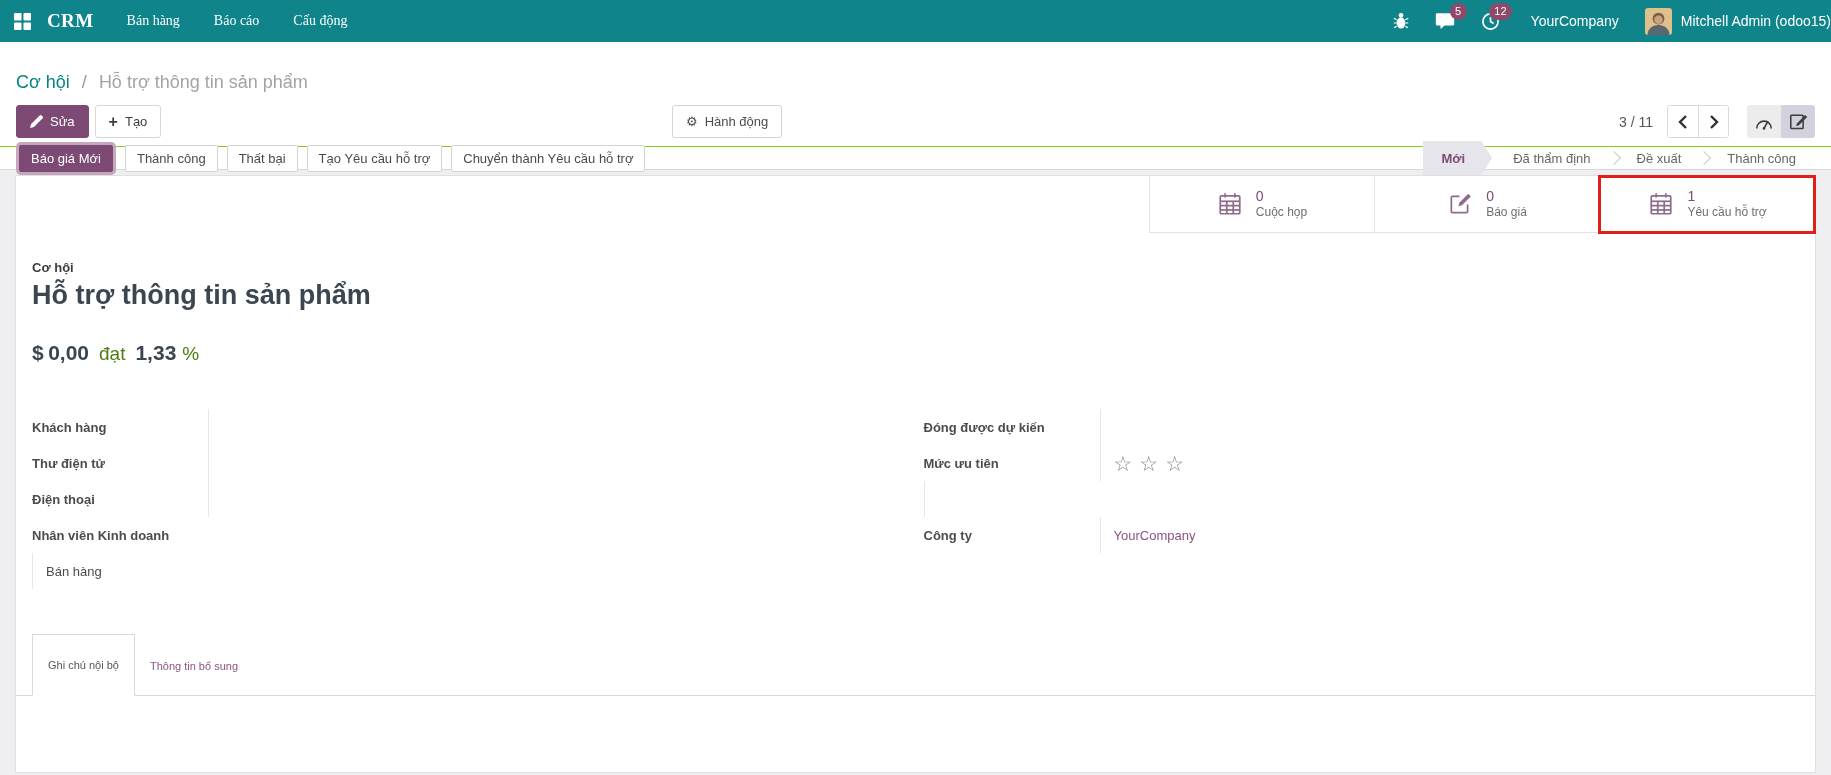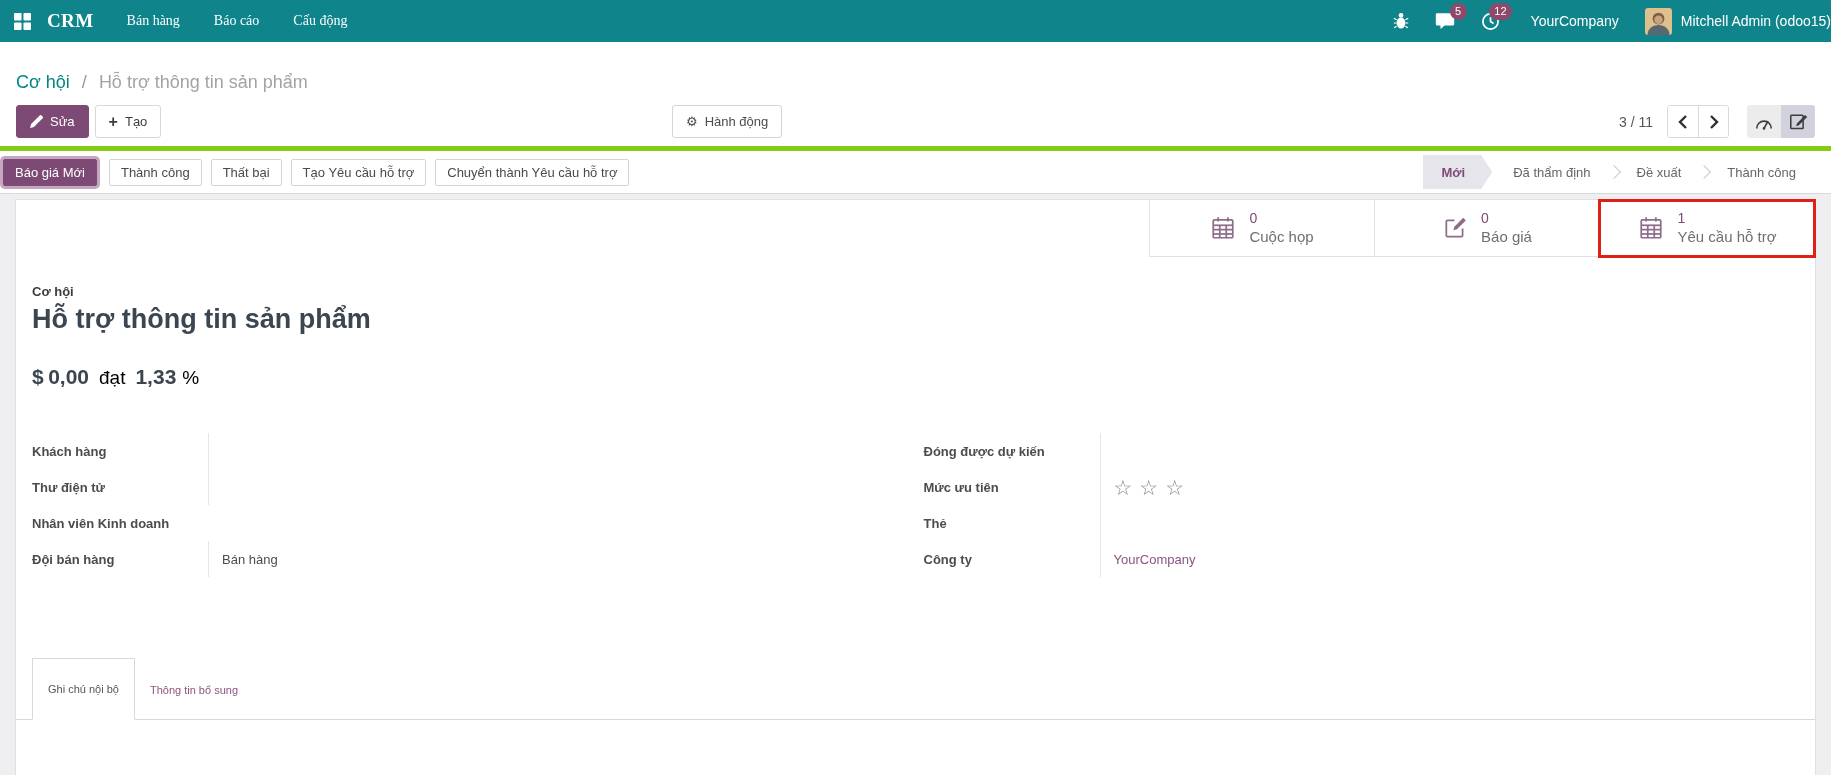--- a/index.html
+++ b/index.html
@@ -38,22 +38,22 @@
   .cp-right { position:absolute; right:0; top:0; display:flex; align-items:center; height:33px; }
   .pager-text { font-size:14px; color:#555; margin-right:14px; }
   .pager-group { display:flex; border:1px solid #d9d9d9; border-radius:3px; overflow:hidden; height:33px; }
   .pager-btn { width:30px; background:#fff; display:flex; align-items:center; justify-content:center; cursor:pointer; }
   .pager-btn + .pager-btn { border-left:1px solid #d9d9d9; }
   .view-switcher { display:flex; margin-left:18px; border-radius:3px; overflow:hidden; height:33px; }
   .vs-btn { width:34px; display:flex; align-items:center; justify-content:center; background:#ececec; cursor:pointer; }
   .vs-btn.active { background:#d2d2de; }
 
   
-  .statusbar { height:48px; border-top:5px solid #84cc16; border-bottom:1px solid #d9d9d9;
-               display:flex; align-items:center; background:#fff; }
+  .statusbar { height:24px; border-top:1px solid #84cc16; border-bottom:1px solid #d9d9d9;
+               display:flex; align-items:center; padding-left:16px; background:#fff; }
   .sb-buttons { display:flex; align-items:center; gap:9px; }
   .sb-btn { height:27px; padding:0 11px; font-size:13px; color:#4a4a4a; background:#fff;
             border:1px solid #d4d4d4; border-radius:2px; display:flex; align-items:center; cursor:pointer; white-space:nowrap; }
   .sb-btn.active { background:#7d4a75; color:#fff; border-color:#7d4a75; box-shadow:0 0 0 3px #c5a7c0; margin:0 3px; }
   .sb-stages { margin-left:auto; display:flex; align-items:center; height:34px; padding-right:14px; }
   .stage { font-size:13px; color:#666; padding:0 21px; height:34px; display:flex; align-items:center; cursor:pointer; white-space:nowrap; }
   .stage.active { background:#e5e5eb; color:#7d4a75; font-weight:bold; padding:0 27px 0 19px;
                   clip-path:polygon(0 0, calc(100% - 11px) 0, 100% 50%, calc(100% - 11px) 100%, 0 100%); }
   .stage-sep { width:10px; height:10px; border-top:1px solid #c9c9c9; border-right:1px solid #c9c9c9;
                transform:rotate(45deg); margin:0 -3px; flex-shrink:0; }
@@ -61,28 +61,28 @@
   
   .page { height:613px; background:#efeff2; padding:5px 15px 0; }
   .sheet { position:relative; background:#fff; border:1px solid #e0e0e0; height:598px; }
 
   .button-box { position:absolute; top:0; right:0; display:flex; height:57px; }
   .stat-btn { width:225px; border-left:1px solid #e3e3e3; border-bottom:1px solid #e3e3e3; background:#fff;
               display:flex; align-items:center; justify-content:center; gap:13px; cursor:pointer; }
   .stat-btn.highlight { outline:3px solid #e01f17; outline-offset:-2px; width:216px; }
   .stat-txt { display:flex; flex-direction:column; line-height:1.3; text-align:left; }
   .stat-value { color:#7d4a75; font-size:14px; }
-  .stat-label { color:#6f6f6f; font-size:15px; }
+  .stat-label { color:#6f6f6f; font-size:12px; }
 
   .title-block { padding:84px 0 0 16px; }
   .type-label { font-size:13px; font-weight:bold; color:#3d3d3d; }
   .sheet-title { font-size:27px; font-weight:bold; color:#3b4650; margin-top:5px; }
   .revenue { margin-top:30px; display:flex; align-items:baseline; }
   .rev-strong { font-size:21px; font-weight:bold; color:#3b4650; }
-  .rev-muted { font-size:19px; color:#000000; margin:0 10px; }
+  .rev-muted { font-size:19px; color:#4d7c0f; margin:0 10px; }
   .rev-muted.tight { margin:0 0 0 6px; }
 
   .fields { display:flex; margin-top:44px; padding-left:16px; }
   .fgroup { flex:1; min-width:0; }
   .fgroup.right { }
   .frow { display:flex; min-height:36px; align-items:stretch;text-align:right; }
   .flabel { width:176px; flex-shrink:0; font-size:13px; font-weight:bold; color:#4c4c4c;
             display:flex; align-items:center; }
   .fvalue { flex:1; border-left:1px solid #e6e6e6; padding-left:13px; display:flex; align-items:center;
             font-size:13px; color:#4c4c4c; gap:7px; }
@@ -327,24 +327,29 @@
                 <span></span>
               </span>
           </div>
           <div class="frow">
             <span class="flabel">Thư điện tử</span>
             <span class="fvalue">
                 <span></span>
               </span>
           </div>
           <div class="frow">
+            <span class="flabel">Điện thoại</span>
+            <span class="fvalue">
+                <span></span>
+              </span>
+          </div>
+          <div class="frow">
             <span class="flabel">Nhân viên Kinh doanh</span>
           </div>
           <div class="frow">
-            <span class="flabel">Đội bán hàng</span>
             <span class="fvalue">
                 <span>Bán hàng</span>
               </span>
           </div>
         </div>
         <div class="fgroup right">
           <div class="frow">
             <span class="flabel">Đóng được dự kiến</span>
             <span class="fvalue">
                 <span></span>
@@ -354,21 +359,20 @@
             <span class="flabel">Mức ưu tiên</span>
             <span class="fvalue">
               <span class="stars">
                 <span class="star">☆</span>
                 <span class="star">☆</span>
                 <span class="star">☆</span>
               </span>
             </span>
           </div>
           <div class="frow">
-            <span class="flabel">Thẻ</span>
             <span class="fvalue">
                 <span></span>
               </span>
           </div>
           <div class="frow">
             <span class="flabel">Công ty</span>
             <span class="fvalue">
               <span class="link">YourCompany</span>
             </span>
           </div>

